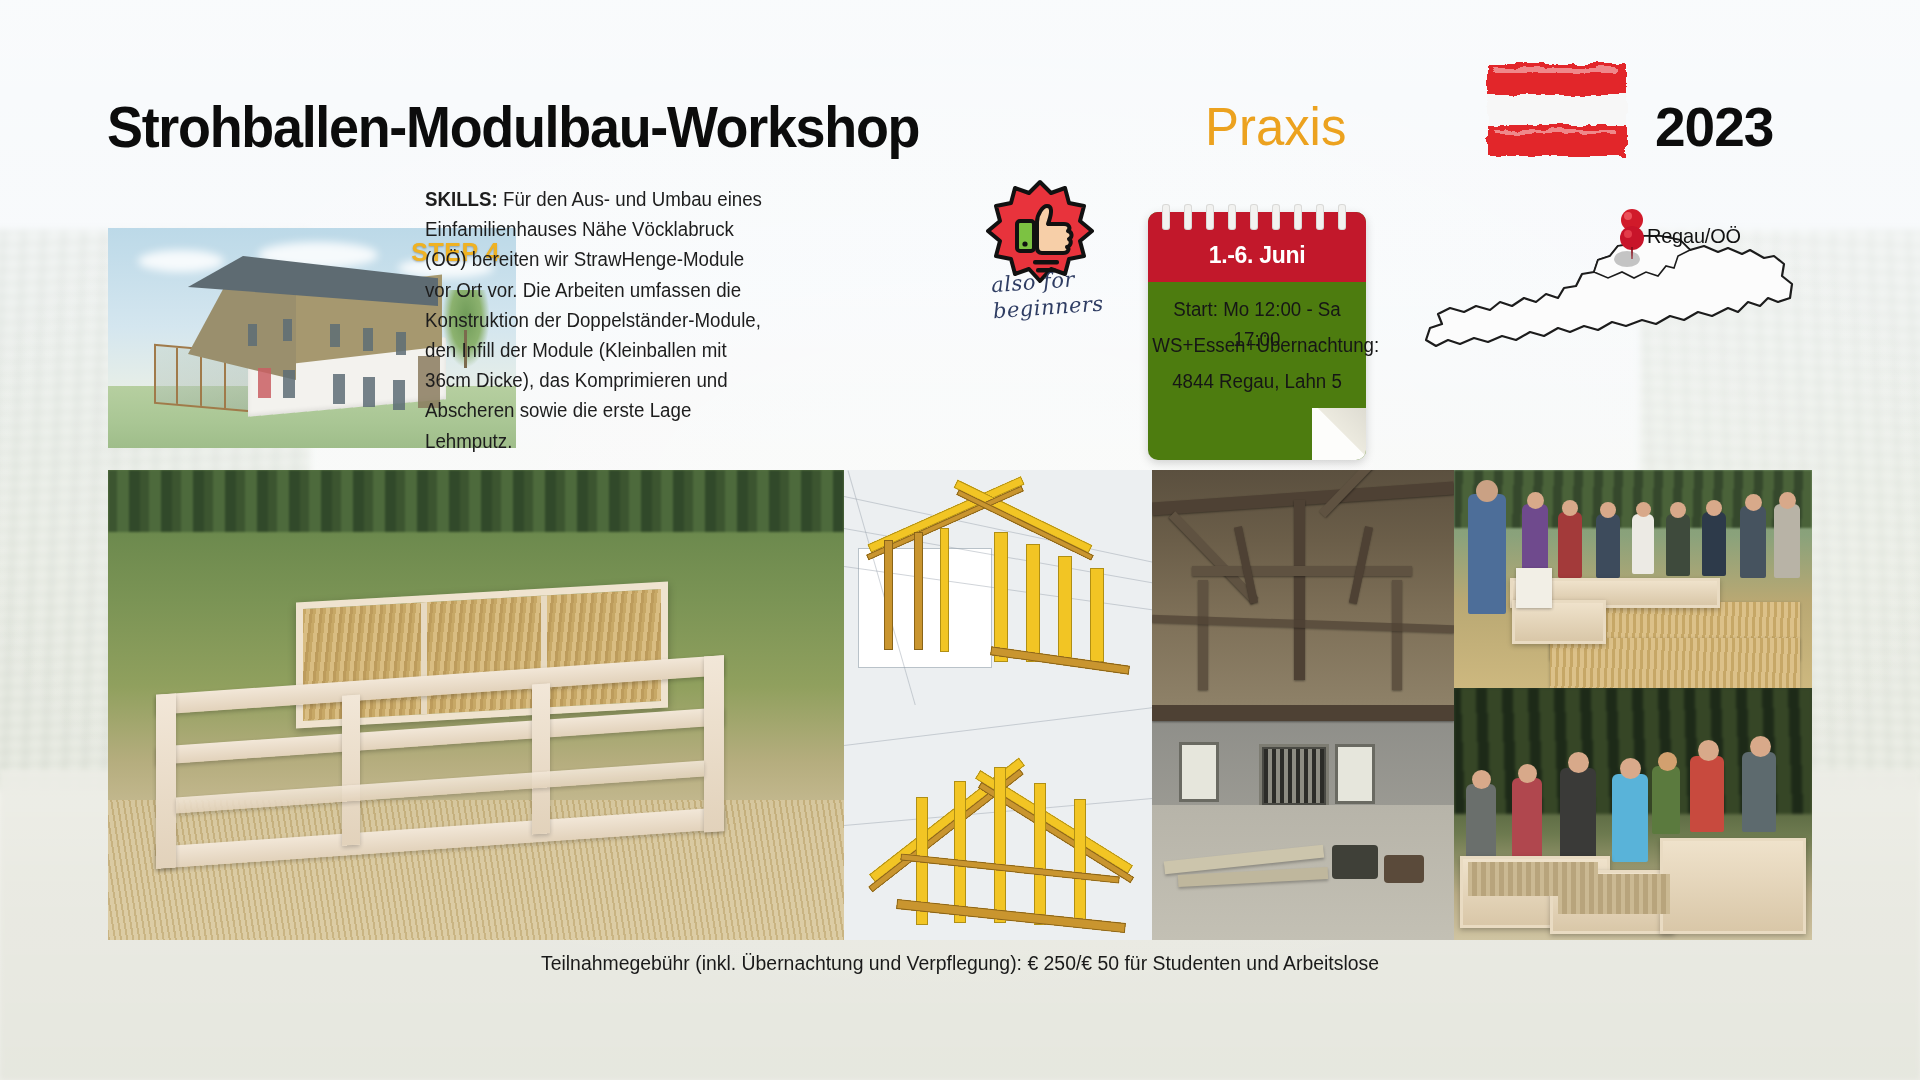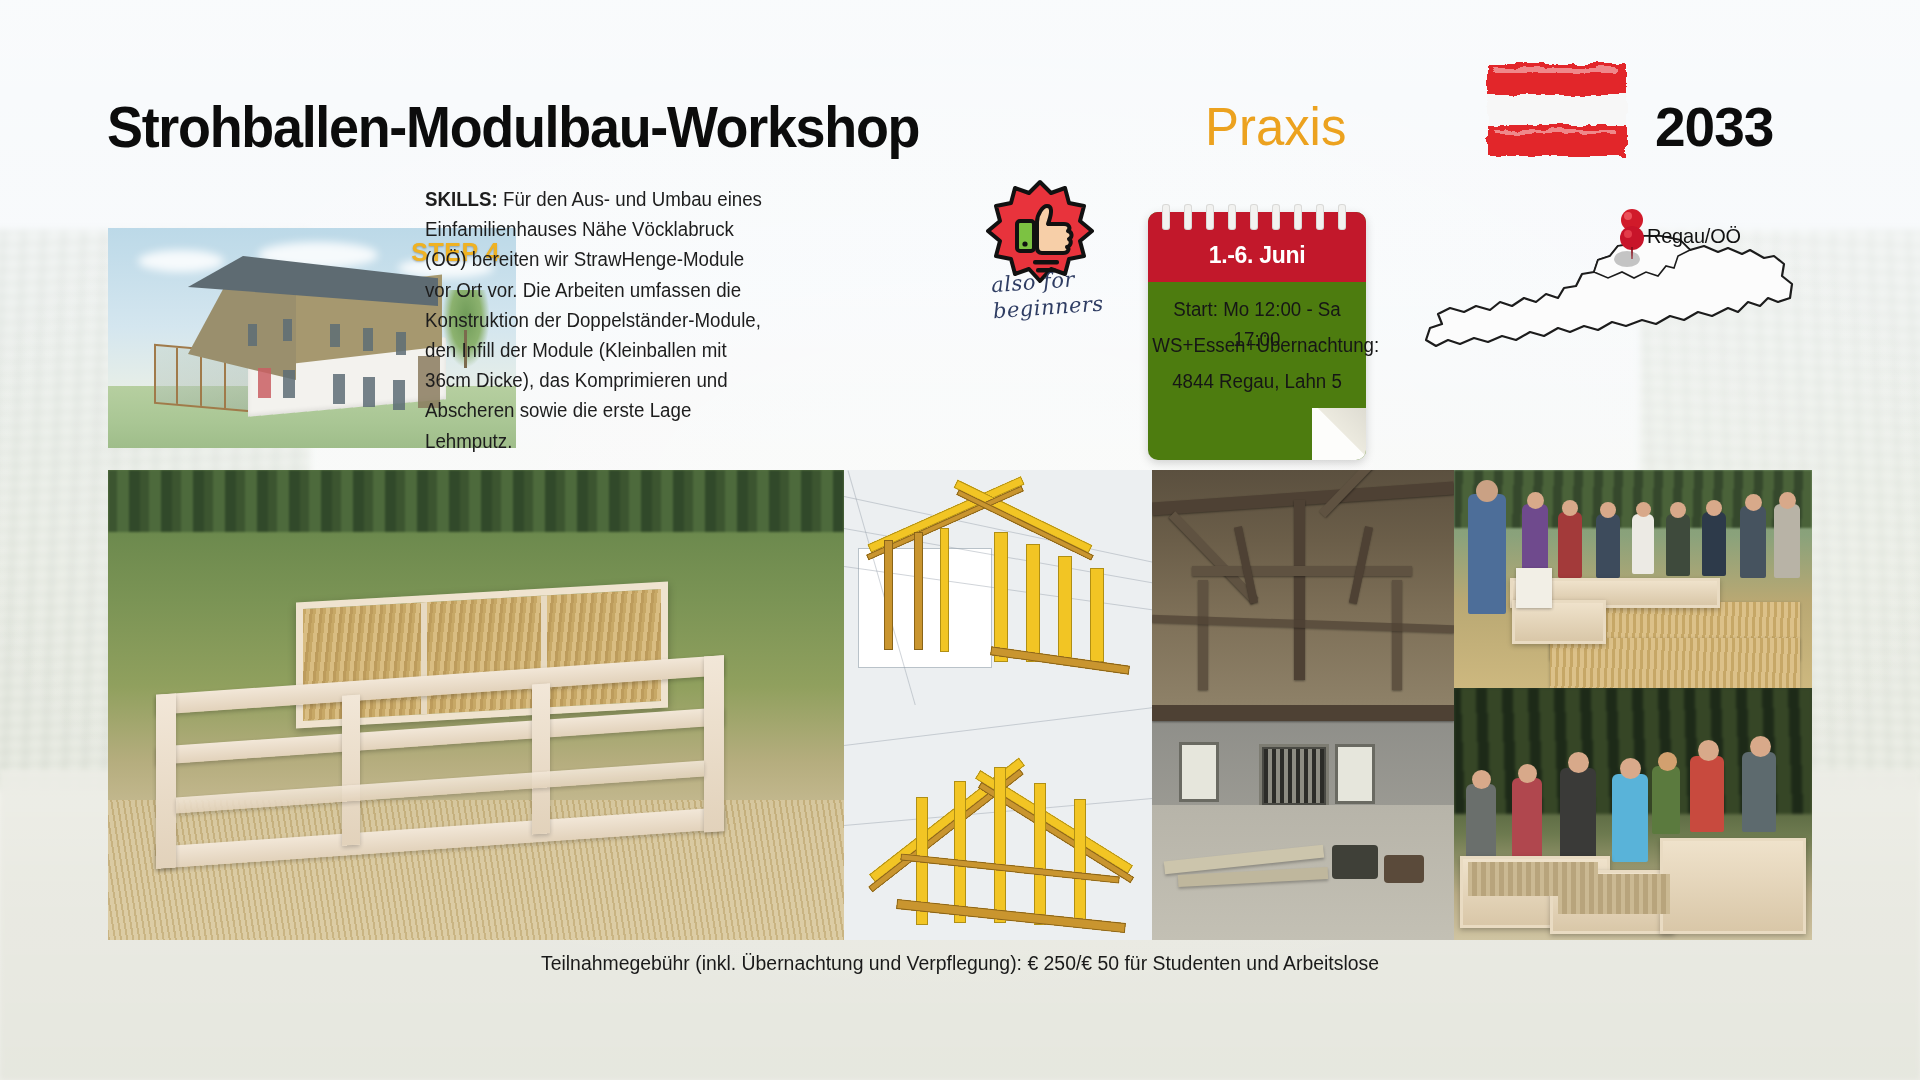--- a/index.html
+++ b/index.html
@@ -249,21 +249,21 @@
         <rect x="6" y="37" width="138" height="30" fill="#f7f7f7"></rect>
         <rect x="6" y="67" width="138" height="31" fill="#e2262c"></rect>
       </g>
       <g opacity=".45" filter="url(#rough)">
         <rect x="10" y="10" width="126" height="5" fill="#fff"></rect>
         <rect x="14" y="72" width="120" height="4" fill="#fff"></rect>
       </g>
     </svg>
   </div>
 
-  <div id="year">2033</div>
+  <div id="year">2023</div>
 </div>
 
 <div id="render-card">
   <div class="rnd rnd-sky"></div>
   <div class="rnd rnd-cloud" style="left:30px;top:22px;width:86px;height:22px;"></div>
   <div class="rnd rnd-cloud" style="left:150px;top:14px;width:120px;height:26px;"></div>
   <div class="rnd rnd-cloud" style="left:290px;top:30px;width:96px;height:20px;"></div>
   <div class="rnd rnd-grass"></div>
   <div class="rnd rnd-cons">
     <div class="rnd-cons-b" style="left:20px;"></div>

